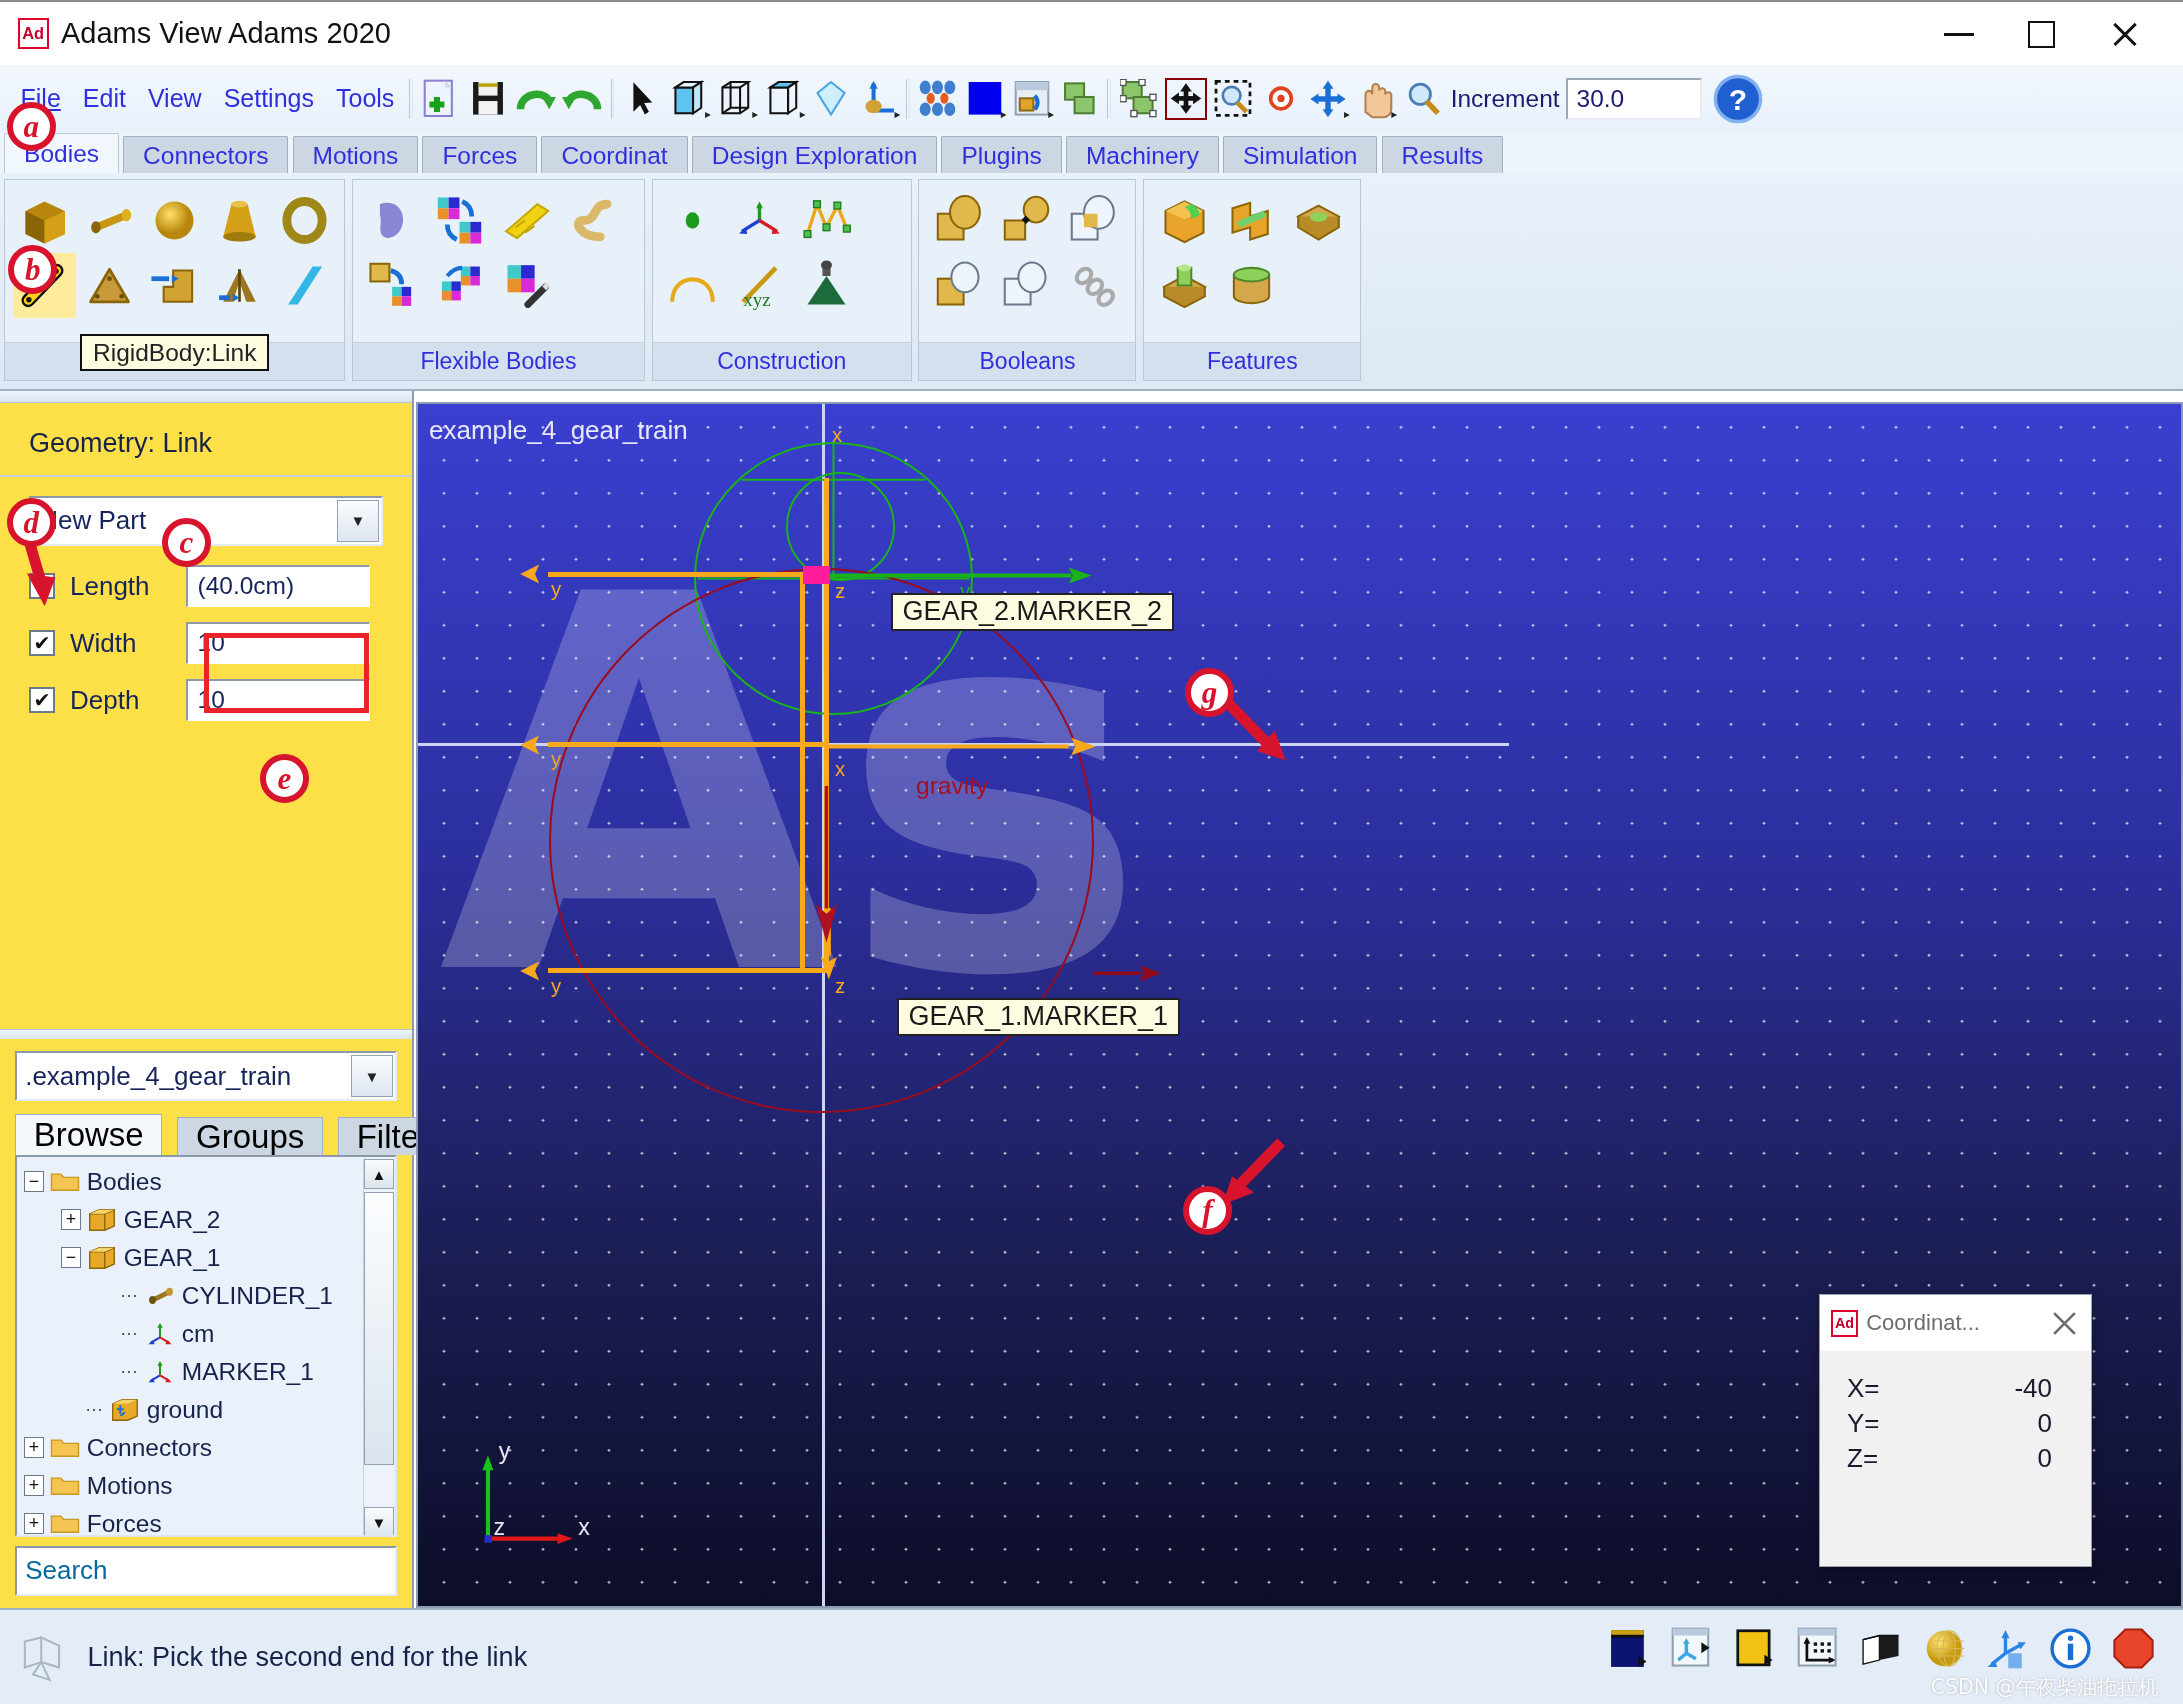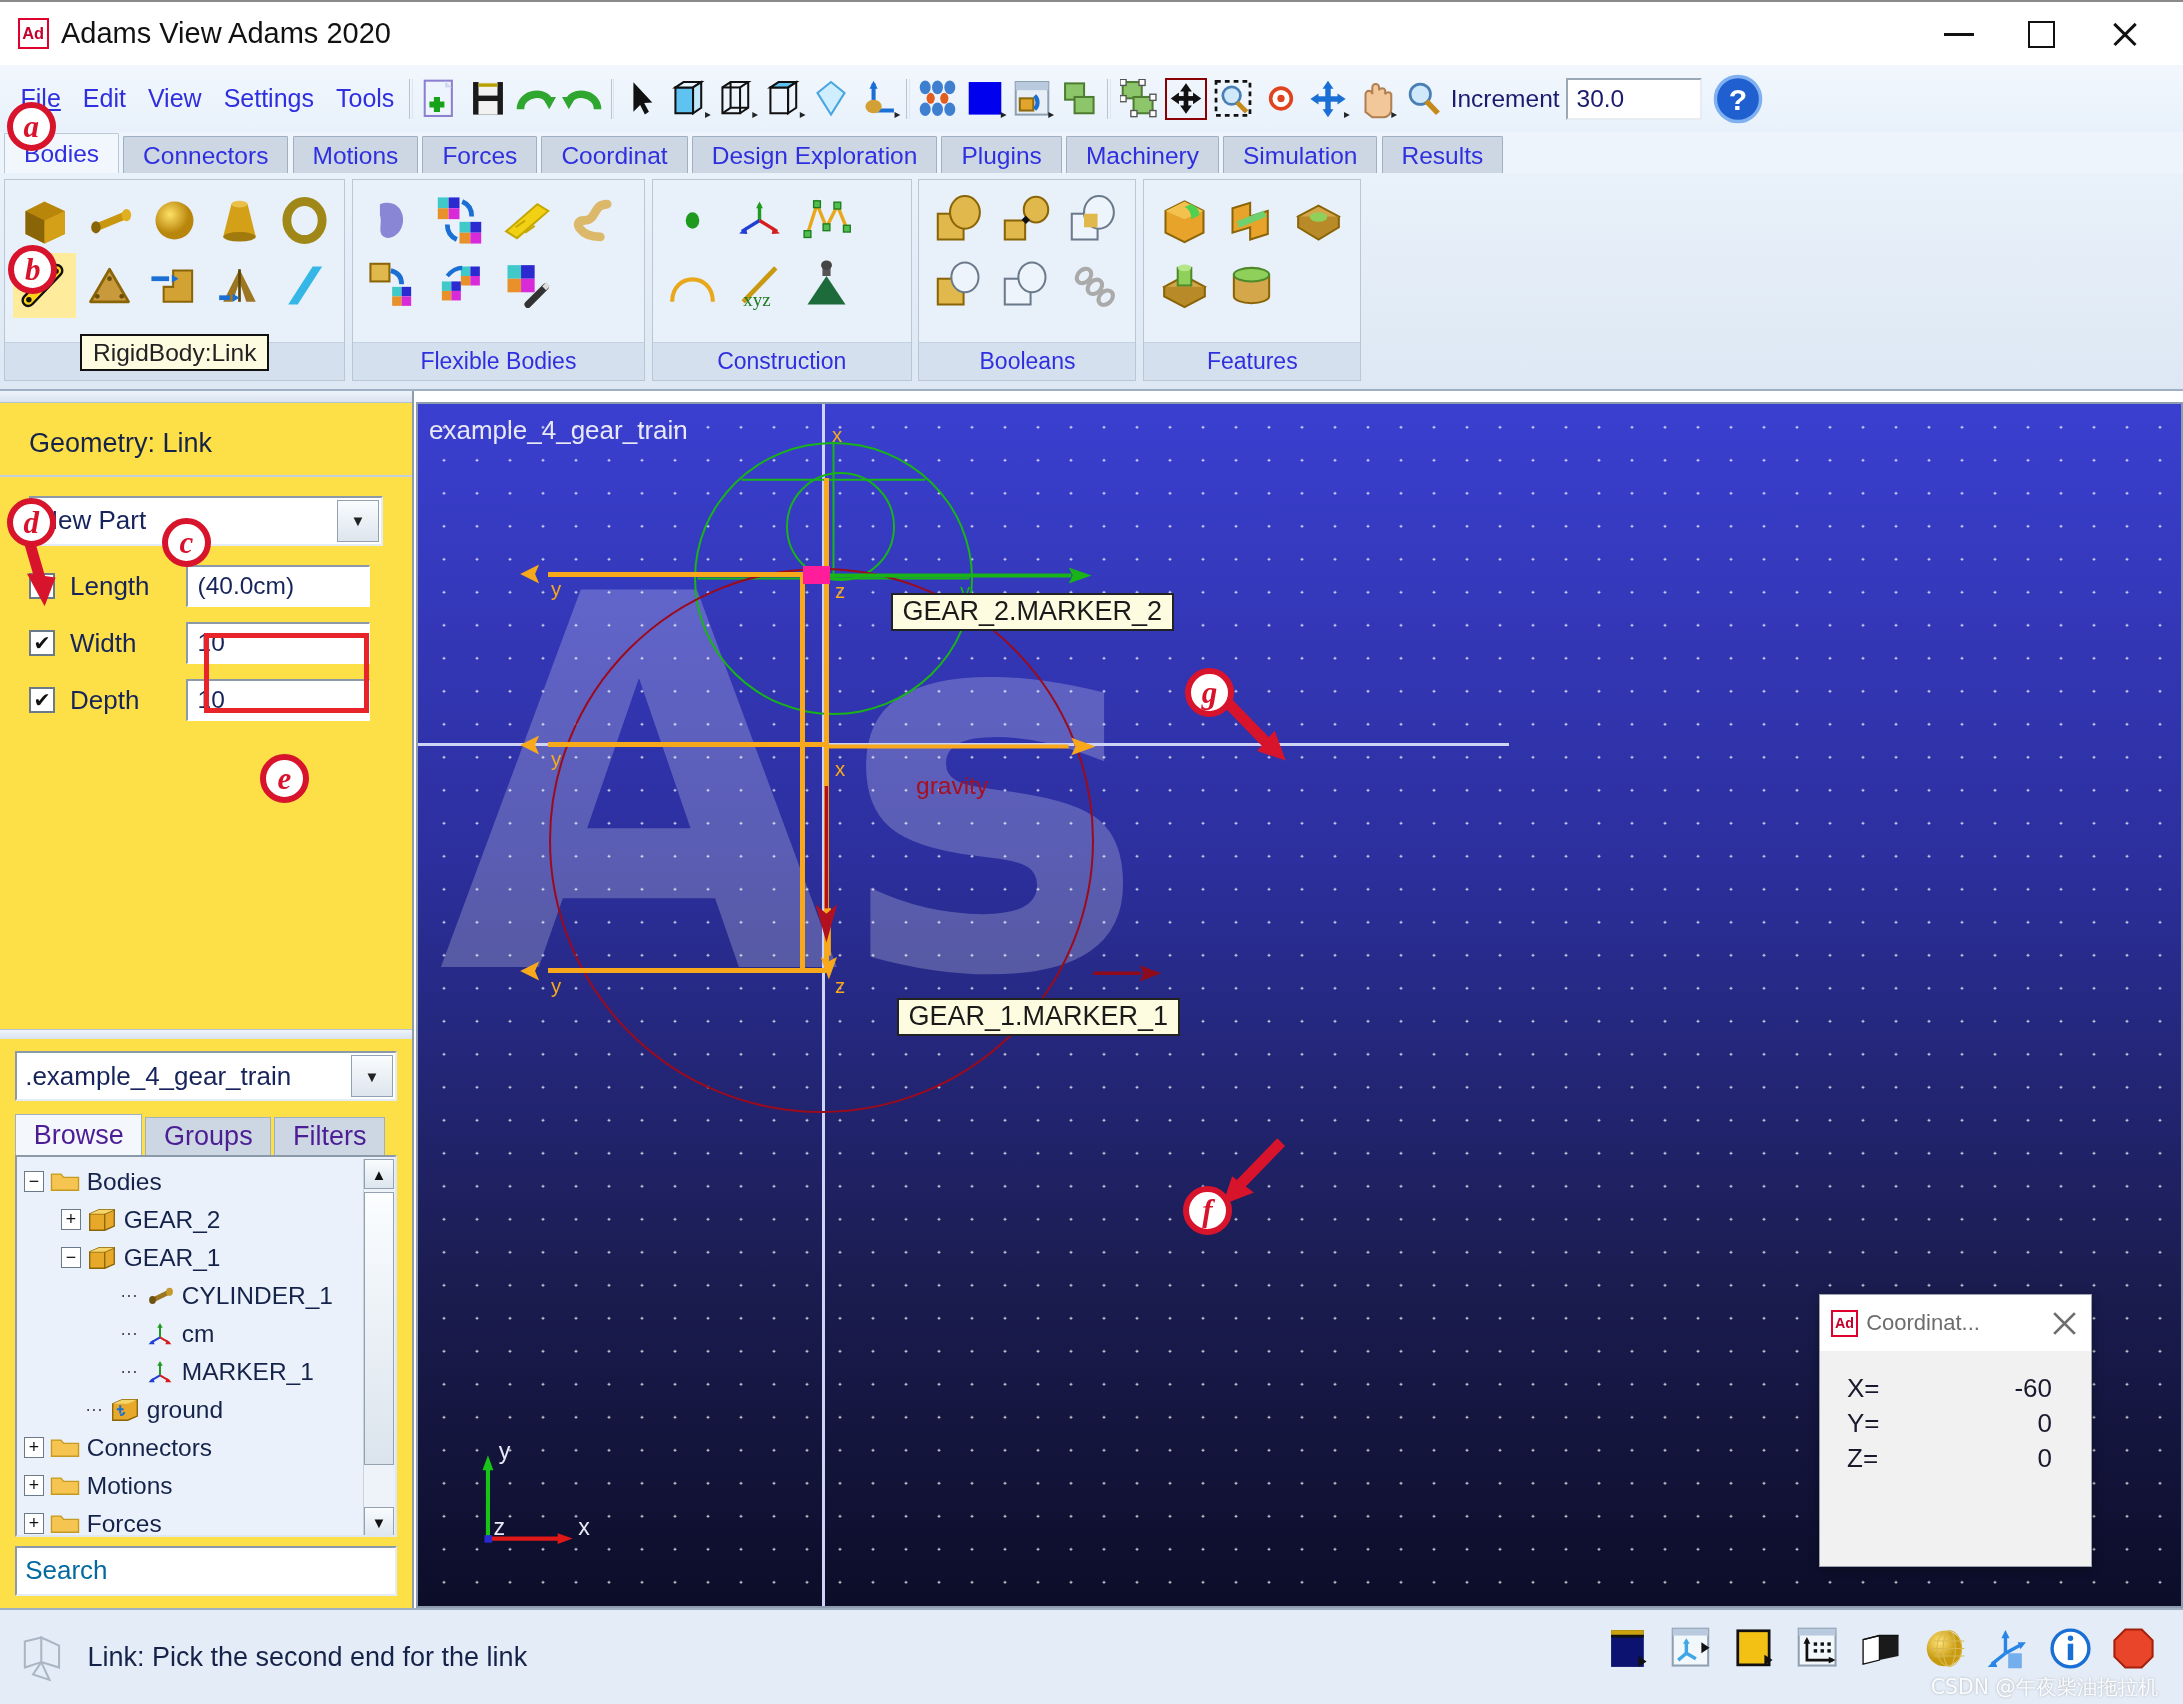--- a/index.html
+++ b/index.html
@@ -152,22 +152,22 @@
     position:absolute; left:204px; top:633px; width:165px; height:80px;
     border:5.5px solid #e8242a; pointer-events:none;
   }
 
   
   #tree-splitter { position:absolute; left:0; top:1029px; width:412px; height:9.5px;
     background:linear-gradient(#eef4fb,#d9e3ef); border-top:1.4px solid #b5c2d1; }
   #model-combo { position:absolute; left:15px; top:1051px; width:382px; }
   #tree-tabs { position:absolute; left:15px; top:1114px; display:flex; align-items:flex-end; }
   .ttab {
-    height:38px; padding:0 17.7px; margin-right:3px;
-    display:flex; align-items:center; font-size:27px; color:#4c1d95;
+    height:38px; padding:0 17.7px; margin-right:15px;
+    display:flex; align-items:center; font-size:33px; color:#000000;
     background:#ccd7e3; border:1.4px solid #9fb0c2; border-bottom:none;
   }
   .ttab.active { background:#f4f8fd; height:41px; }
   #tree-box {
     position:absolute; left:15px; top:1155px; width:382px; height:382px;
     background:#eaf1fa; border:2px solid #8c99a8;
     border-right-color:#dfe8f2; border-bottom-color:#dfe8f2;
     overflow:hidden;
   }
   .tree-row { display:flex; align-items:center; height:38px; font-size:24.5px; color:#15234a; white-space:nowrap; }
@@ -1102,21 +1102,21 @@
     <div id="coord-title">Coordinat...</div>
     <div id="coord-close">
       <svg width="29" height="29" viewBox="0 0 42 42">
           <path d="M6 6 L36 36 M36 6 L6 36" stroke="#6d6d6d" stroke-width="4"></path>
         </svg>
     </div>
   </div>
   <div style="padding-top:17.7px">
     <div class="coord-row">
       <span class="coord-key">X=</span>
-      <span class="coord-val">-60</span>
+      <span class="coord-val">-40</span>
     </div>
     <div class="coord-row">
       <span class="coord-key">Y=</span>
       <span class="coord-val">0</span>
     </div>
     <div class="coord-row">
       <span class="coord-key">Z=</span>
       <span class="coord-val">0</span>
     </div>
   </div>

